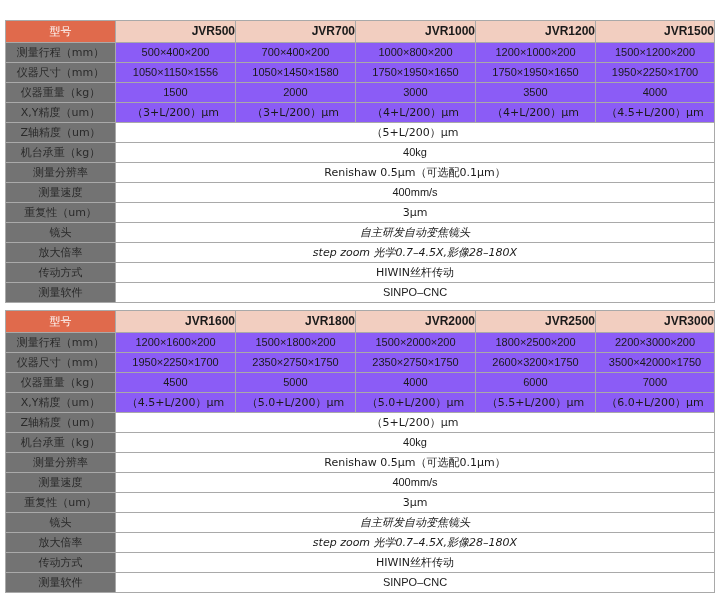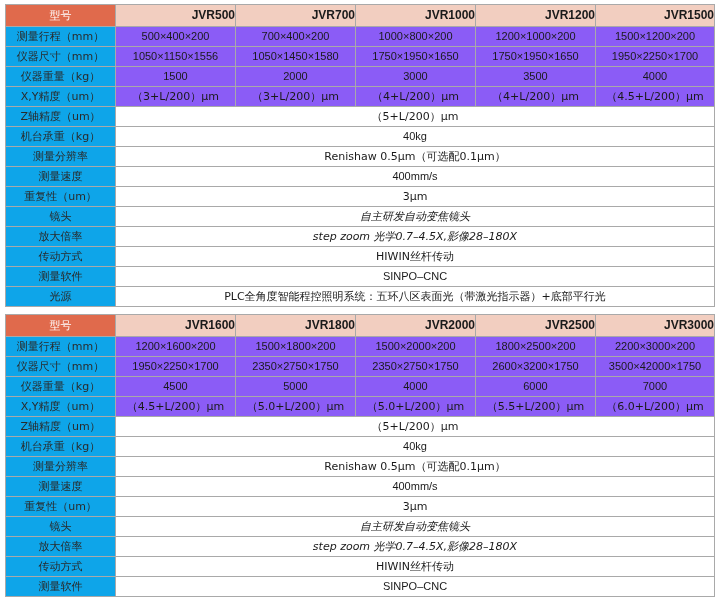--- a/index.html
+++ b/index.html
@@ -12,21 +12,21 @@
     height: 603px;
     font-family: "Liberation Sans", sans-serif;
     font-size: 11px;
     color: #1a1a1a;
     overflow: hidden;
   }
   .page {
     width: 719px;
     height: 430px;
     box-sizing: border-box;
-    padding: 4px 5px;
+    padding: 20px 5px;
     display: flex;
     flex-direction: column;
     gap: 7px;
   }
   table.spec {
     border-collapse: collapse;
     table-layout: fixed;
     width: 709px;
     border: 1px solid #8a8a8a;
   }
@@ -35,21 +35,21 @@
     padding: 0;
     height: 19px;
     line-height: 19px;
     text-align: center;
     vertical-align: middle;
     font-size: 11px;
     white-space: nowrap;
     overflow: hidden;
   }
   td.rowhead {
-    background: #0ea5e9;
+    background: #737373;
     color: #2a2a2a;
     width: 110px;
     font-size: 11px;
   }
   tr.modelrow td.rowhead {
     background: #e06a4c;
     color: #ffffff;
   }
   tr.modelrow td.model {
     background: #f2cec0;
@@ -159,24 +159,20 @@
         <td class="wide cjk tall" colspan="5">step zoom 光学0.7–4.5X,影像28–180X</td>
       </tr>
       <tr>
         <td class="rowhead cjk">传动方式</td>
         <td class="wide cjk" colspan="5">HIWIN丝杆传动</td>
       </tr>
       <tr>
         <td class="rowhead cjk">测量软件</td>
         <td class="wide" colspan="5">SINPO–CNC</td>
       </tr>
-      <tr>
-        <td class="rowhead cjk">光源</td>
-        <td class="wide cjk" colspan="5">PLC全角度智能程控照明系统：五环八区表面光（带激光指示器）+底部平行光</td>
-      </tr>
     </tbody>
   </table>
 
   <table class="spec">
     <colgroup>
       <col style="width:110px">
         <col style="width:120px">
         <col style="width:120px">
         <col style="width:120px">
         <col style="width:120px">

